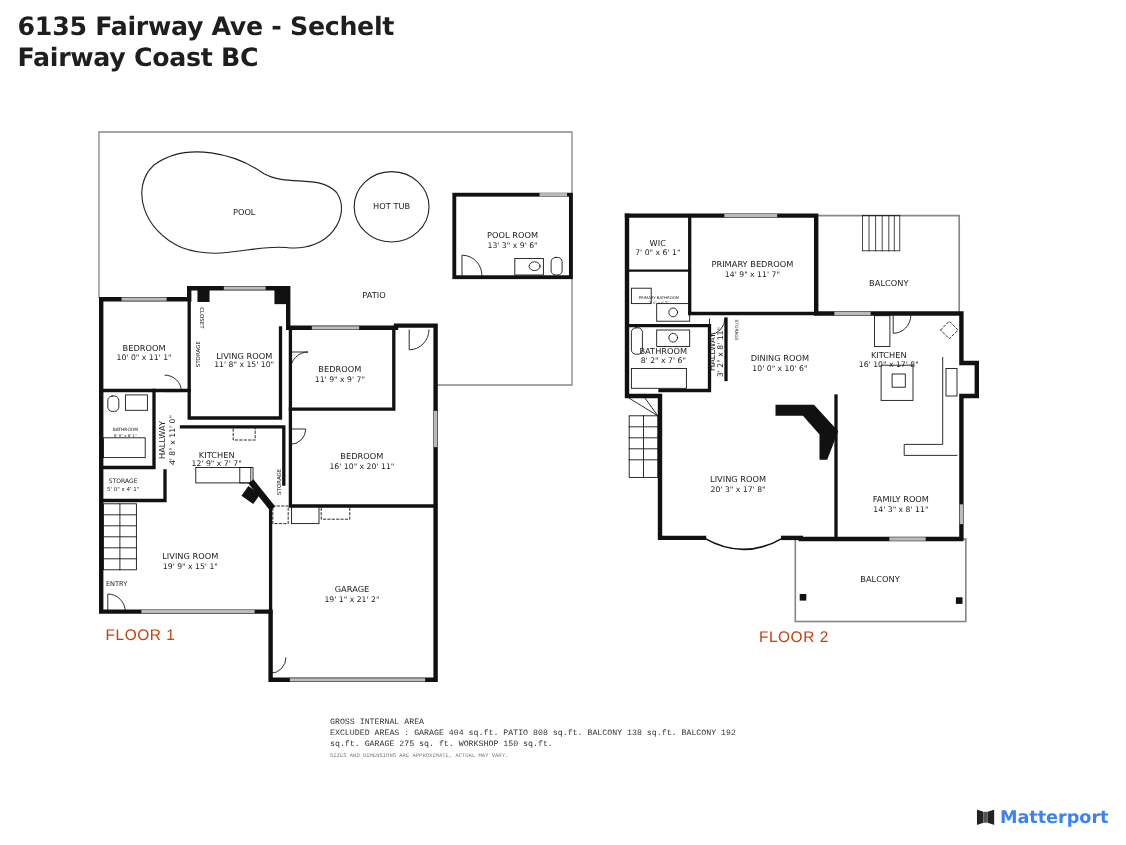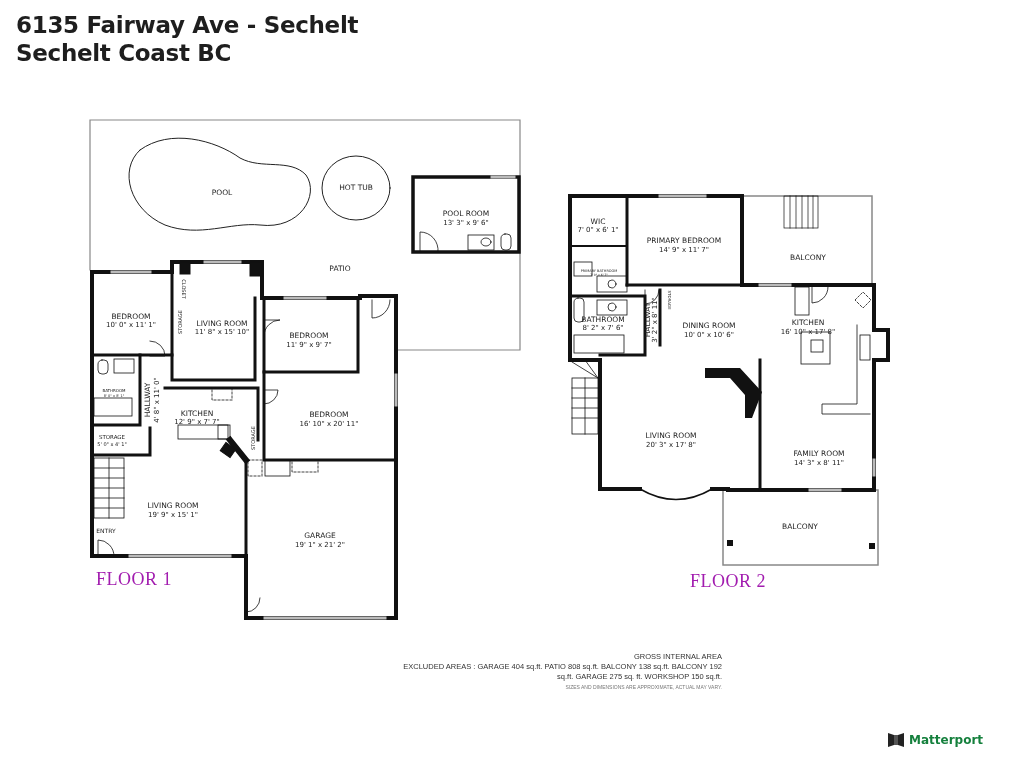--- a/index.html
+++ b/index.html
@@ -4,32 +4,32 @@
 <style>
   html, body { margin:0; padding:0; background:#ffffff; }
   body { width:1024px; height:768px; position:relative; overflow:hidden; font-family:"DejaVu Sans", sans-serif; color:#1a1a1a; }
   .title { position:absolute; left:16px; font-family:"DejaVu Sans", sans-serif; font-weight:bold; font-size:23px; color:#1e1e1e; letter-spacing:-0.3px; }
   #t1 { top:12px; }
   #t2 { top:40px; }
   svg.plan { position:absolute; left:0; top:0; }
   .lbl { font-family:"DejaVu Sans", sans-serif; fill:#222; text-anchor:middle; }
   .rn { font-size:7.5px; }
   .rd { font-size:7px; }
-  .floor-label { position:absolute; font-family:Liberation Serif, serif; font-size:18px; color:#a21caf; letter-spacing:0.5px; }
-  .area { position:absolute; left:312px; top:652px; width:410px; text-align:right; font-size:7.5px; line-height:10px; color:#333; font-family:Liberation Sans, sans-serif; }
+  .floor-label { position:absolute; font-family:Liberation Sans, sans-serif; font-size:14px; color:#c2410c; letter-spacing:0.5px; }
+  .area { position:absolute; left:300px; top:652px; width:410px; text-align:left; font-size:7.5px; line-height:10px; color:#333; font-family:Liberation Mono, monospace; }
   .area .disc { font-size:5px; color:#777; }
   .brand { position:absolute; left:888px; top:733px; display:flex; align-items:center; gap:5px; }
   .brand .logo { width:16px; height:14px; }
-  .brand .name { font-family:"DejaVu Sans", sans-serif; font-weight:bold; font-size:12px; color:#15803d; }
+  .brand .name { font-family:"DejaVu Sans", sans-serif; font-weight:bold; font-size:16px; color:#3b82f6; }
 </style>
 </head>
 <body>
 
 <div class="title" id="t1">6135 Fairway Ave  -  Sechelt</div>
-<div class="title" id="t2">Sechelt Coast BC</div>
+<div class="title" id="t2">Fairway Coast BC</div>
 
 <svg class="plan" width="1024" height="768" viewBox="0 0 1024 768">
   <g fill="none" stroke="#111" stroke-linecap="square">
 
     <path d="M90 270 L90 120 L520 120 L520 350 L398 350" stroke="#888" stroke-width="1.2"></path>
 
     <path d="M140 150 C170 128 215 140 240 158 C262 170 290 158 306 175 C320 195 300 230 260 225 C230 222 200 238 165 225 C130 210 118 170 140 150 Z" stroke="#222" stroke-width="1"></path>
 
     <ellipse cx="356" cy="188" rx="34" ry="32" stroke="#222" stroke-width="1"></ellipse>
 

